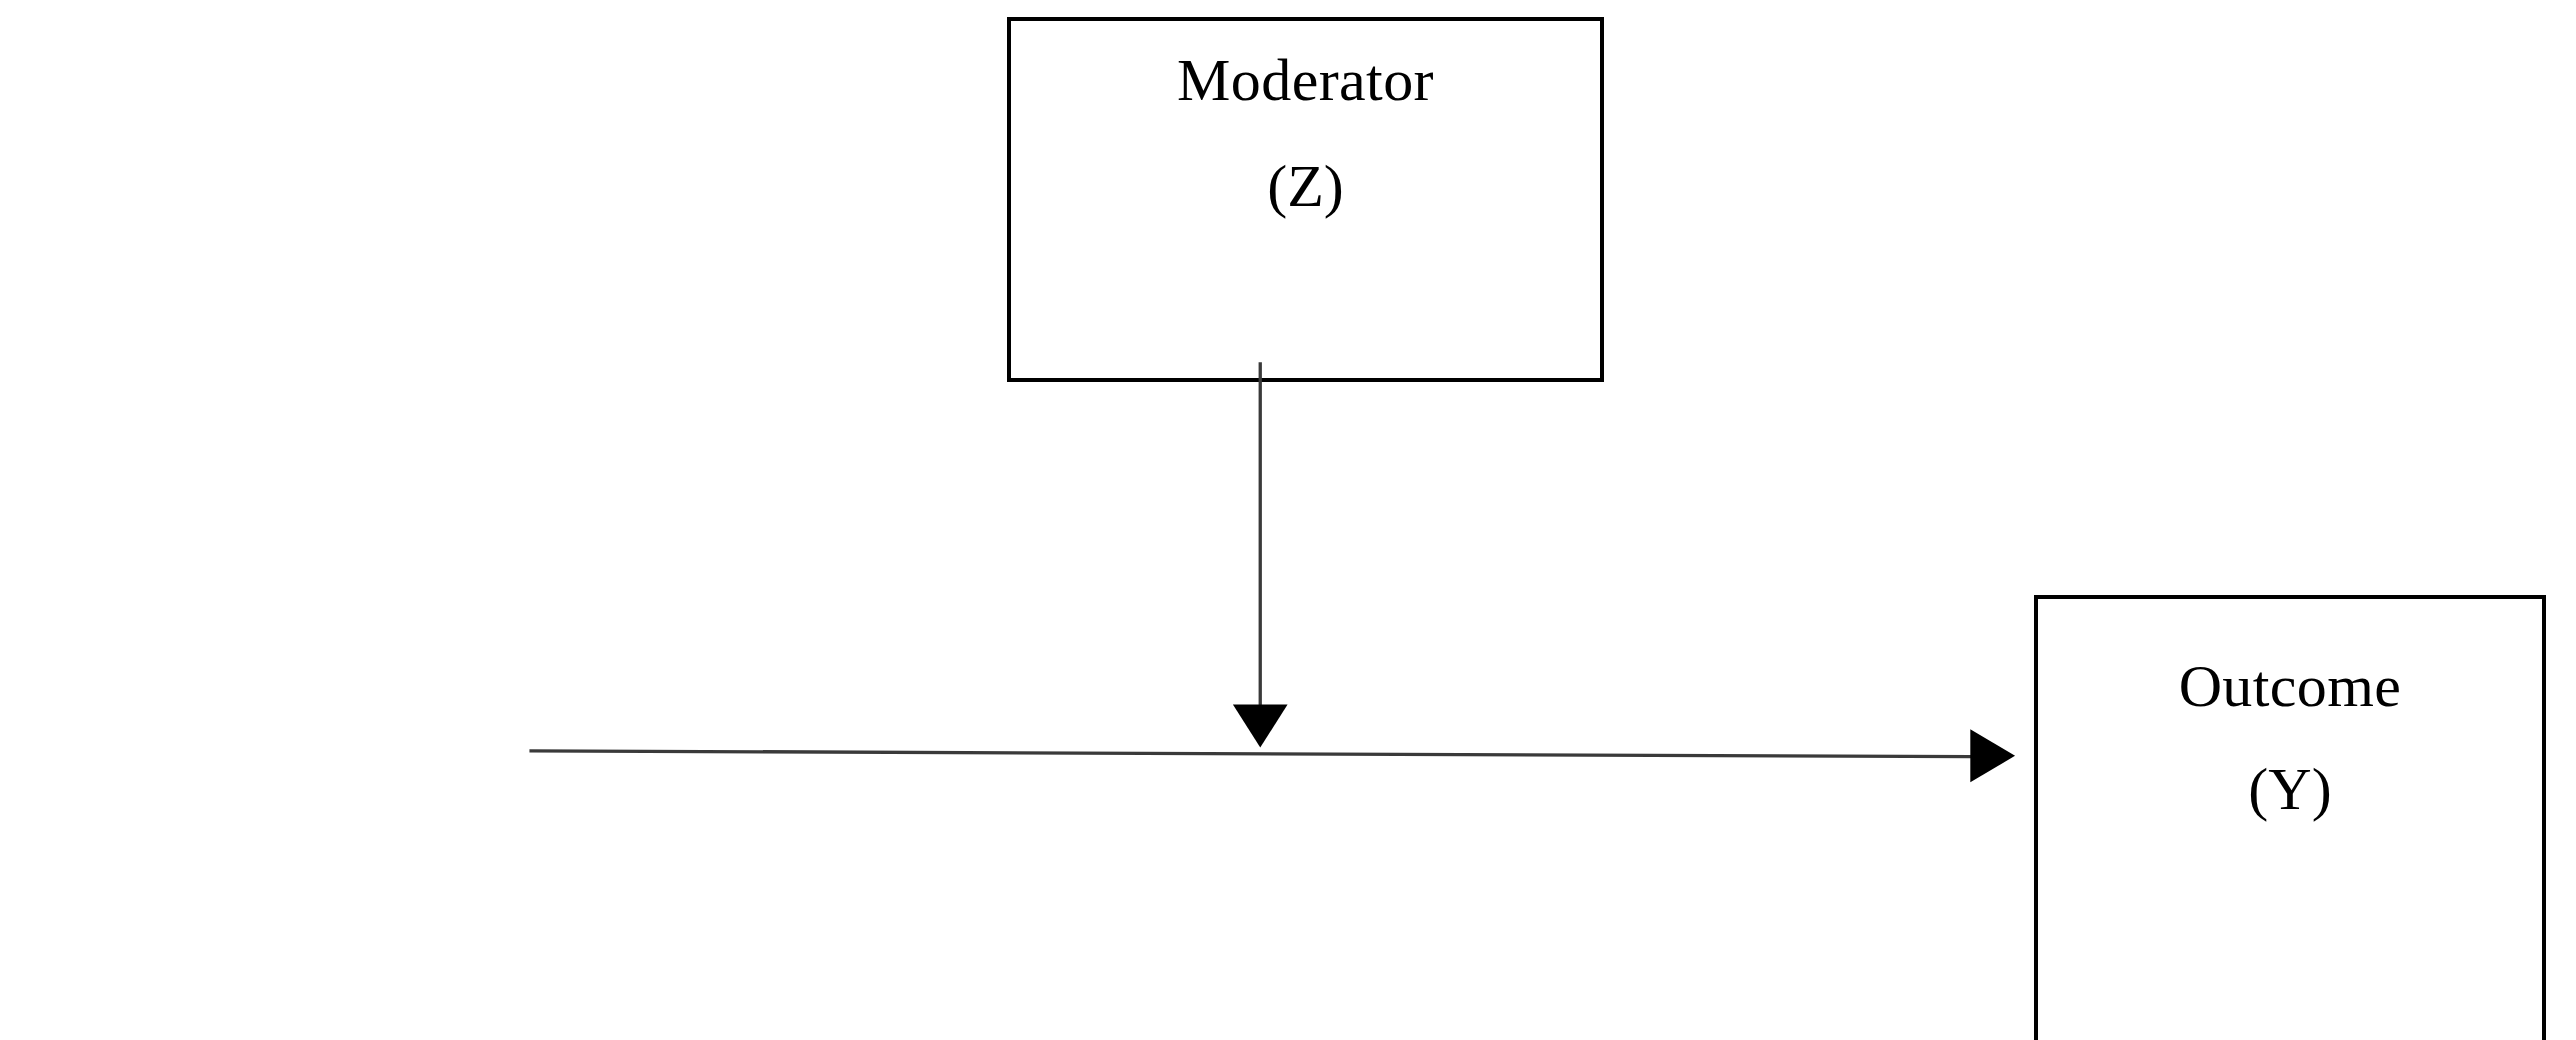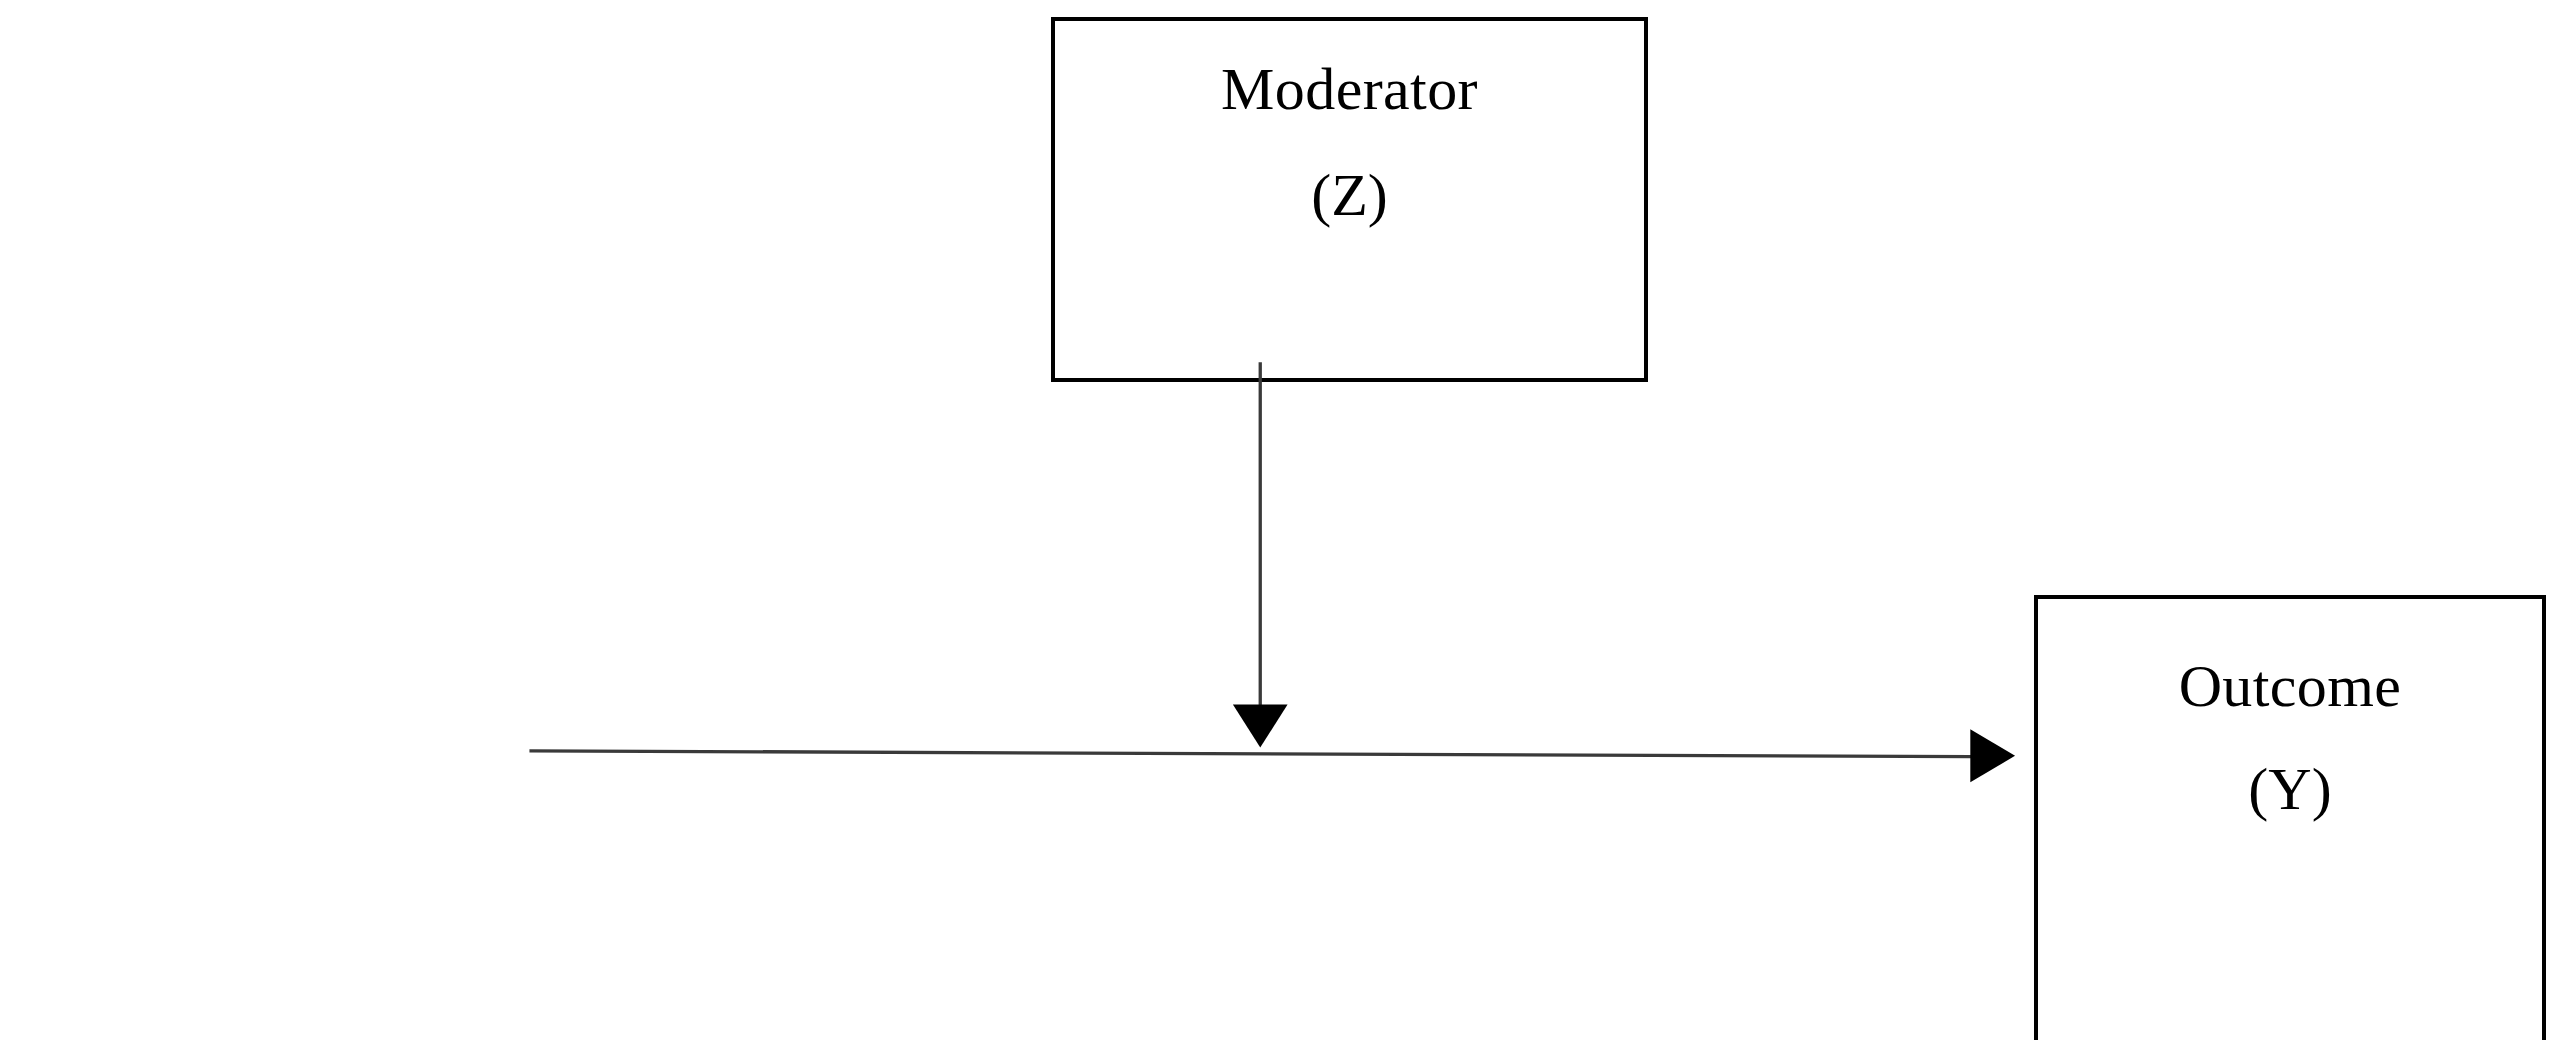--- a/index.html
+++ b/index.html
@@ -43,22 +43,21 @@
     line-height: 1.05;
     white-space: nowrap;
   }
 
   
   #moderator-box {
     left: 1007px;
     top: 16.6px;
     width: 597px;
     height: 365px;
-    padding-top: 37px;
-    margin-left: 44px;
+    padding-top: 28px;
   }
   #moderator-box .node-symbol { margin-top: 43px; }
 
   
   #predictor-box {
     left: 20px;
     top: 632px;
     width: 510px;
     height: 386px;
     padding-top: 65px;

